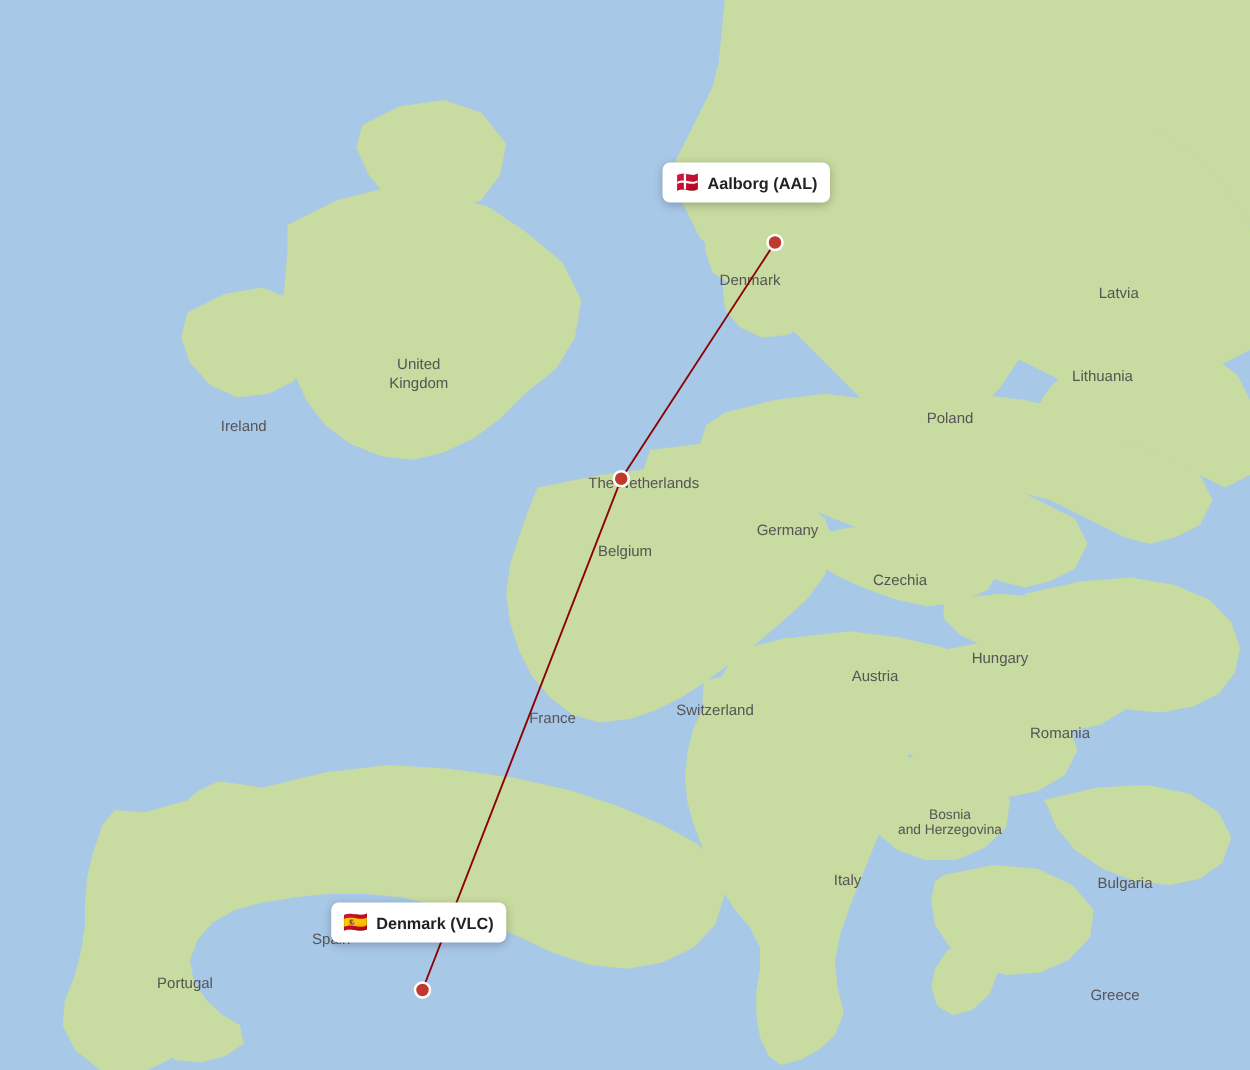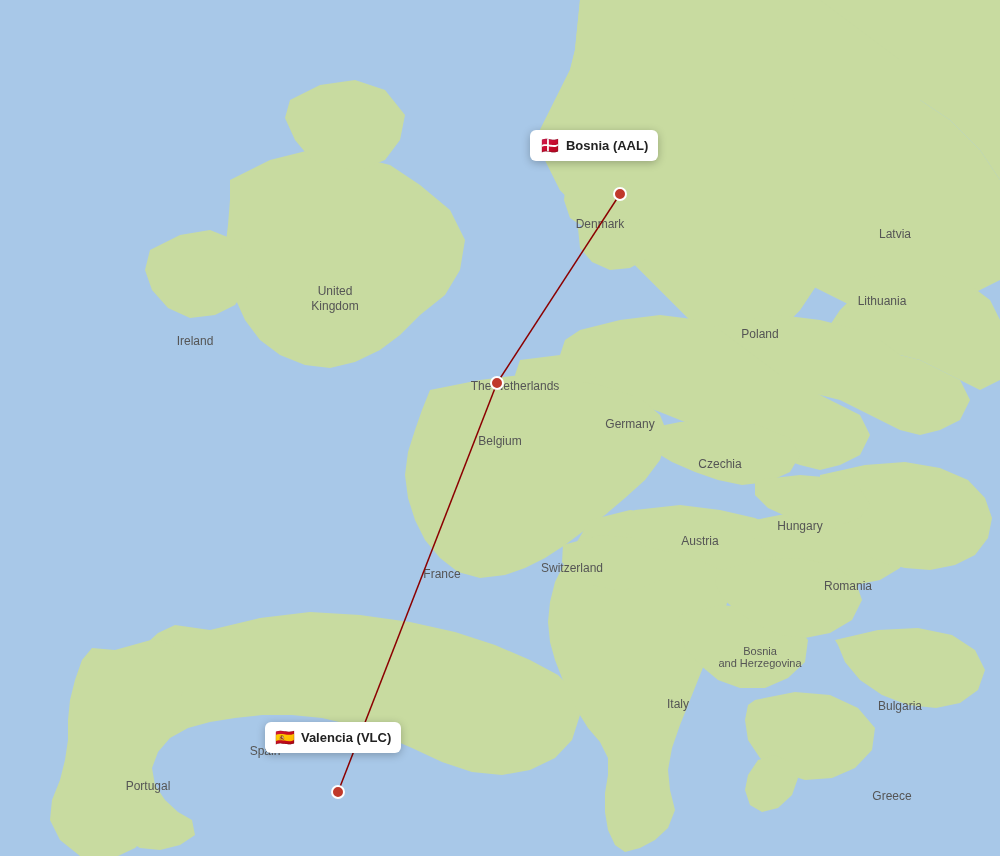--- a/index.html
+++ b/index.html
@@ -138,20 +138,20 @@
     <line x1="620" y1="194" x2="497" y2="383" stroke="#8b0000" stroke-width="1.5"></line>
     <line x1="497" y1="383" x2="338" y2="792" stroke="#8b0000" stroke-width="1.5"></line>
 
     <circle cx="620" cy="194" r="6" fill="#c0392b" stroke="white" stroke-width="2"></circle>
     <circle cx="497" cy="383" r="6" fill="#c0392b" stroke="white" stroke-width="2"></circle>
     <circle cx="338" cy="792" r="6" fill="#c0392b" stroke="white" stroke-width="2"></circle>
   </svg>
 
   <div id="label-aalborg" class="airport-label">
     <span class="flag">🇩🇰</span>
-    <span>Bosnia (AAL)</span>
+    <span>Aalborg (AAL)</span>
   </div>
 
   <div id="label-valencia" class="airport-label">
     <span class="flag">🇪🇸</span>
-    <span>Valencia (VLC)</span>
+    <span>Denmark (VLC)</span>
   </div>
 </div>
 
 </body></html>

